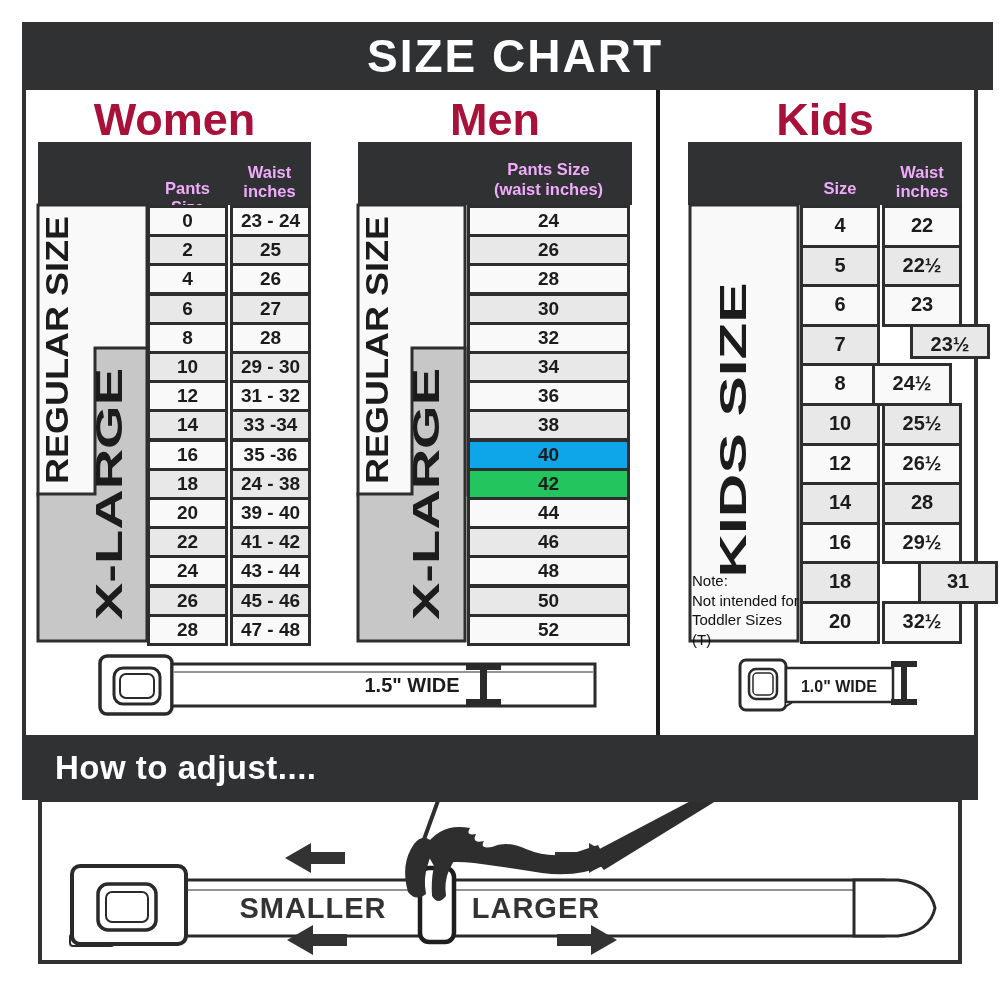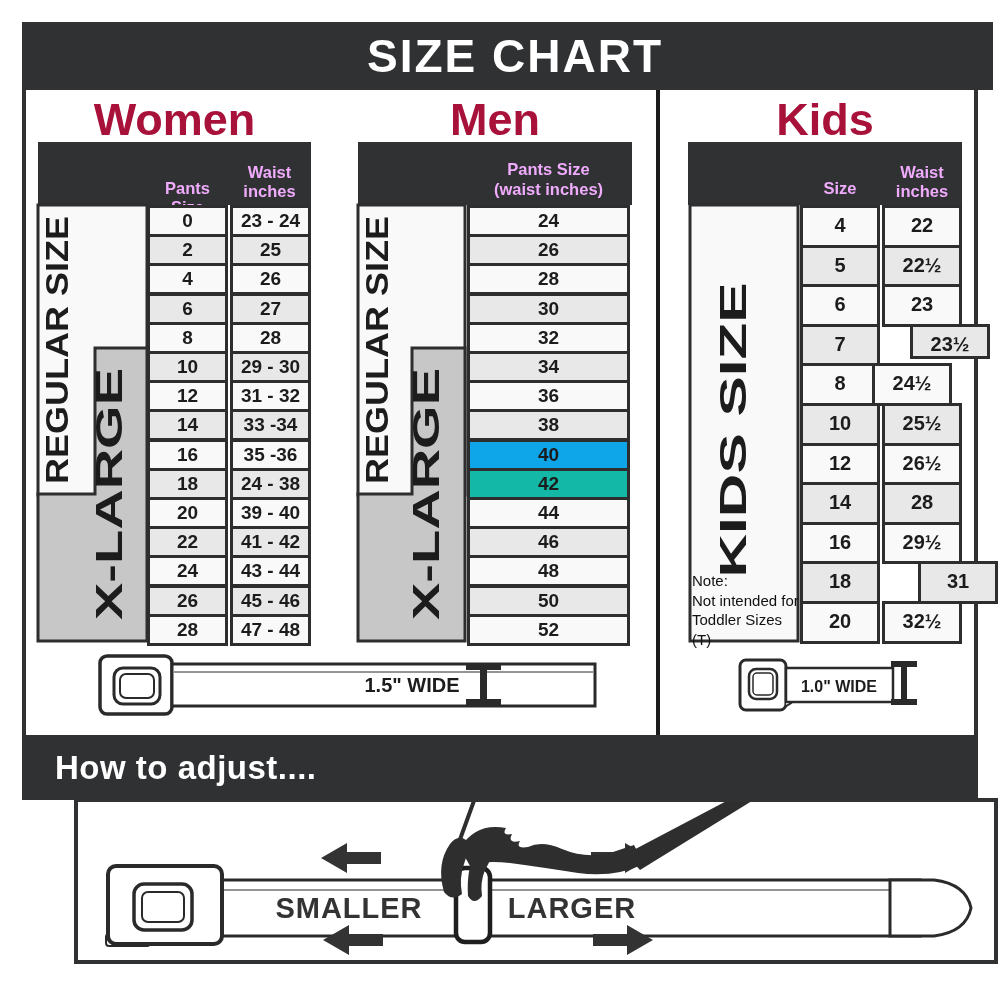--- a/index.html
+++ b/index.html
@@ -15,21 +15,21 @@
   .sec-title{top:94px;height:42px;text-align:center;font-size:45px;font-weight:bold;color:#a8113a;}
   .thead{background:#2f3133;}
   .thead-label{position:absolute;color:#f0abfc;font-weight:bold;font-size:16.5px;text-align:center;}
   .cell{position:absolute;border:3px solid #2e2e2e;box-sizing:border-box;text-align:center;
         font-weight:bold;font-size:19px;color:#1c1c1c;}
   .kcell{font-size:20px;}
   #kids-note{left:692px;top:571px;width:110px;font-size:15px;line-height:19.5px;color:#111;}
   #adjust-band{left:22px;top:735px;width:956px;height:65px;font-size:33px;font-weight:bold;
                line-height:65px;padding-left:33px;box-sizing:border-box;letter-spacing:0.5px;}
   #illus-box{left:38px;top:798px;width:924px;height:166px;border:4px solid #2f3133;
-             box-sizing:border-box;background:#fff;margin-left:36px;}
+             box-sizing:border-box;background:#fff;}
   svg text{font-family:"Liberation Sans",sans-serif;}
 </style>
 </head>
 <body>
 
 <div id="screen">
 
   <div class="abs band" id="title-band">SIZE CHART</div>
 
   <div class="abs" id="main-left-border"></div>
@@ -110,21 +110,21 @@
   <div class="abs" style="left:467px;top:205px;width:163px;height:440px;">
       <div class="cell" style="left: 0px; top: 0px; width: 163px; height: 32px; line-height: 25px; background: rgb(249, 249, 249);">24</div>
       <div class="cell" style="left: 0px; top: 29.2px; width: 163px; height: 32px; line-height: 25px; background: rgb(232, 232, 232);">26</div>
       <div class="cell" style="left: 0px; top: 58.4px; width: 163px; height: 32px; line-height: 25px; background: rgb(249, 249, 249);">28</div>
       <div class="cell" style="left: 0px; top: 87.6px; width: 163px; height: 32px; line-height: 25px; background: rgb(232, 232, 232);">30</div>
       <div class="cell" style="left: 0px; top: 116.8px; width: 163px; height: 32px; line-height: 25px; background: rgb(249, 249, 249);">32</div>
       <div class="cell" style="left: 0px; top: 146px; width: 163px; height: 32px; line-height: 25px; background: rgb(232, 232, 232);">34</div>
       <div class="cell" style="left: 0px; top: 175.2px; width: 163px; height: 32px; line-height: 25px; background: rgb(249, 249, 249);">36</div>
       <div class="cell" style="left: 0px; top: 204.4px; width: 163px; height: 32px; line-height: 25px; background: rgb(232, 232, 232);">38</div>
       <div class="cell" style="left: 0px; top: 233.6px; width: 163px; height: 32px; line-height: 25px; background: #0ea5e9;">40</div>
-      <div class="cell" style="left: 0px; top: 262.8px; width: 163px; height: 32px; line-height: 25px; background: #14b8a6;">42</div>
+      <div class="cell" style="left: 0px; top: 262.8px; width: 163px; height: 32px; line-height: 25px; background: #22c55e;">42</div>
       <div class="cell" style="left: 0px; top: 292px; width: 163px; height: 32px; line-height: 25px; background: rgb(249, 249, 249);">44</div>
       <div class="cell" style="left: 0px; top: 321.2px; width: 163px; height: 32px; line-height: 25px; background: rgb(232, 232, 232);">46</div>
       <div class="cell" style="left: 0px; top: 350.4px; width: 163px; height: 32px; line-height: 25px; background: rgb(249, 249, 249);">48</div>
       <div class="cell" style="left: 0px; top: 379.6px; width: 163px; height: 32px; line-height: 25px; background: rgb(232, 232, 232);">50</div>
       <div class="cell" style="left: 0px; top: 408.8px; width: 163px; height: 32px; line-height: 25px; background: rgb(249, 249, 249);">52</div>
     </div>
   <div class="abs" style="left:800px;top:205px;width:162px;height:440px;">
       <div class="cell kcell" style="left: 0px; top: 0px; width: 80px; height: 42.5px; line-height: 35.5px; background: rgb(249, 249, 249);">4</div>
       <div class="cell kcell" style="left: 82px; top: 0px; width: 80px; height: 42.5px; line-height: 35.5px; background: rgb(249, 249, 249);">22</div>
       <div class="cell kcell" style="left: 0px; top: 39.6px; width: 80px; height: 42.5px; line-height: 35.5px; background: rgb(232, 232, 232);">5</div>

